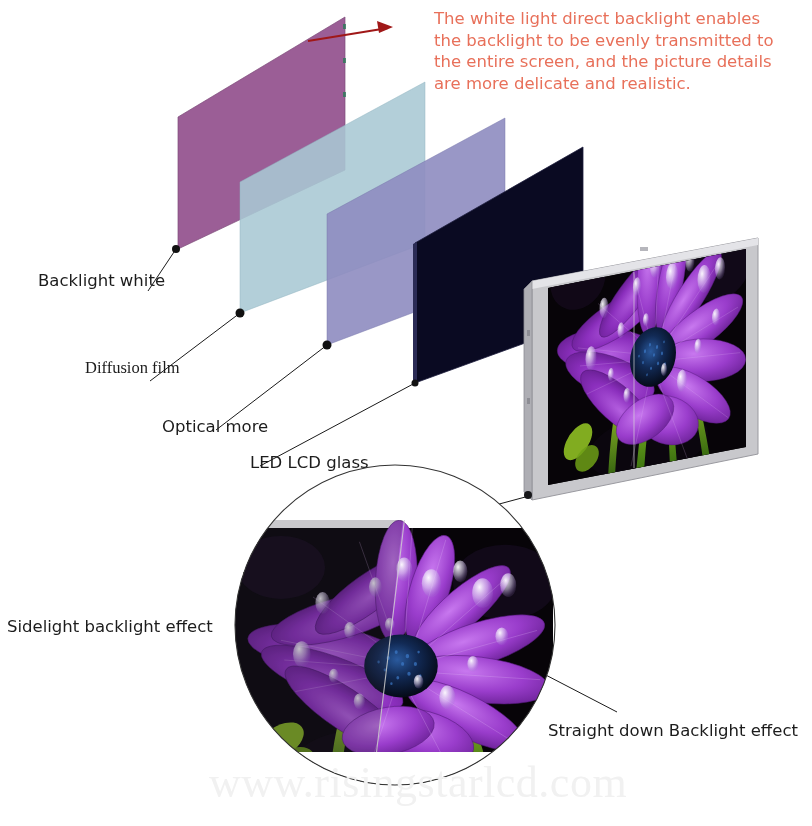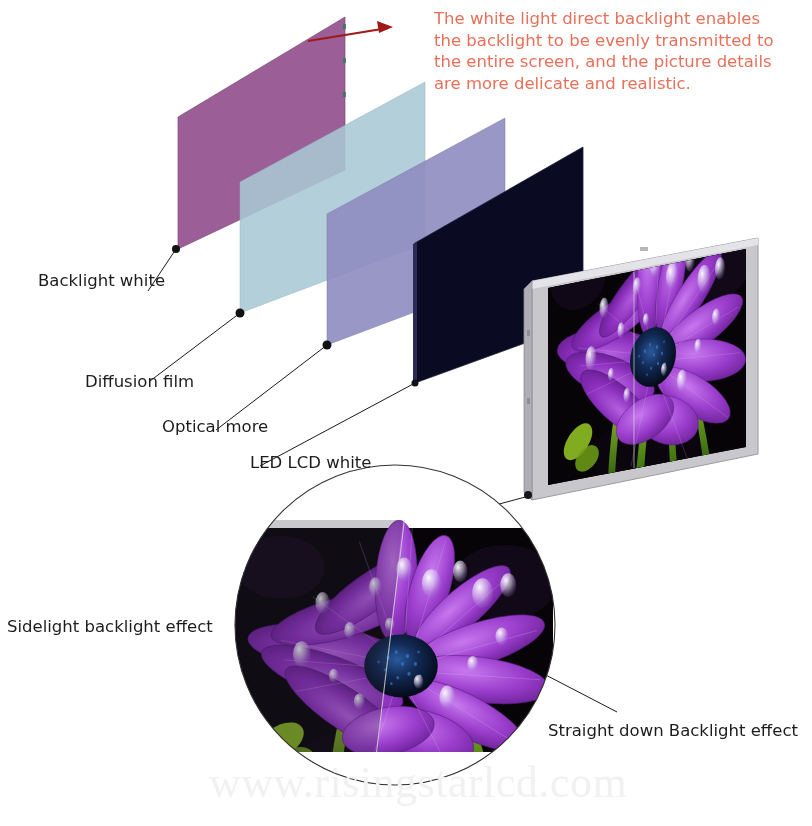--- a/index.html
+++ b/index.html
@@ -255,20 +255,20 @@
       <circle cx="395" cy="625" r="160" fill="none" stroke="#333333" stroke-width="1.1"></circle>
     </g>
   </svg>
 
   <div class="callout" style="left:434px;top:8px;width:364px;">The white light direct backlight enables
 the backlight to be evenly transmitted to
 the entire screen, and the picture details
 are more delicate and realistic.</div>
 
   <div class="lead-label" style="left:38px;top:271px;">Backlight white</div>
-  <div class="lead-label" style="left:85px;top:372px;">Diffusion film</div>
+  <div class="lead-label" style="left:85px;top:358px;font-family:Liberation Serif, serif;">Diffusion film</div>
   <div class="lead-label" style="left:162px;top:417px;">Optical more</div>
-  <div class="lead-label" style="left:250px;top:453px;">LED LCD white</div>
+  <div class="lead-label" style="left:250px;top:453px;">LED LCD glass</div>
   <div class="lead-label" style="left:548px;top:721px;">Straight down Backlight effect</div>
   <div class="lead-label" style="left:7px;top:617px;">Sidelight backlight effect</div>
 
   <div class="watermark">www.risingstarlcd.com</div>
 </div>
 
 </body></html>

